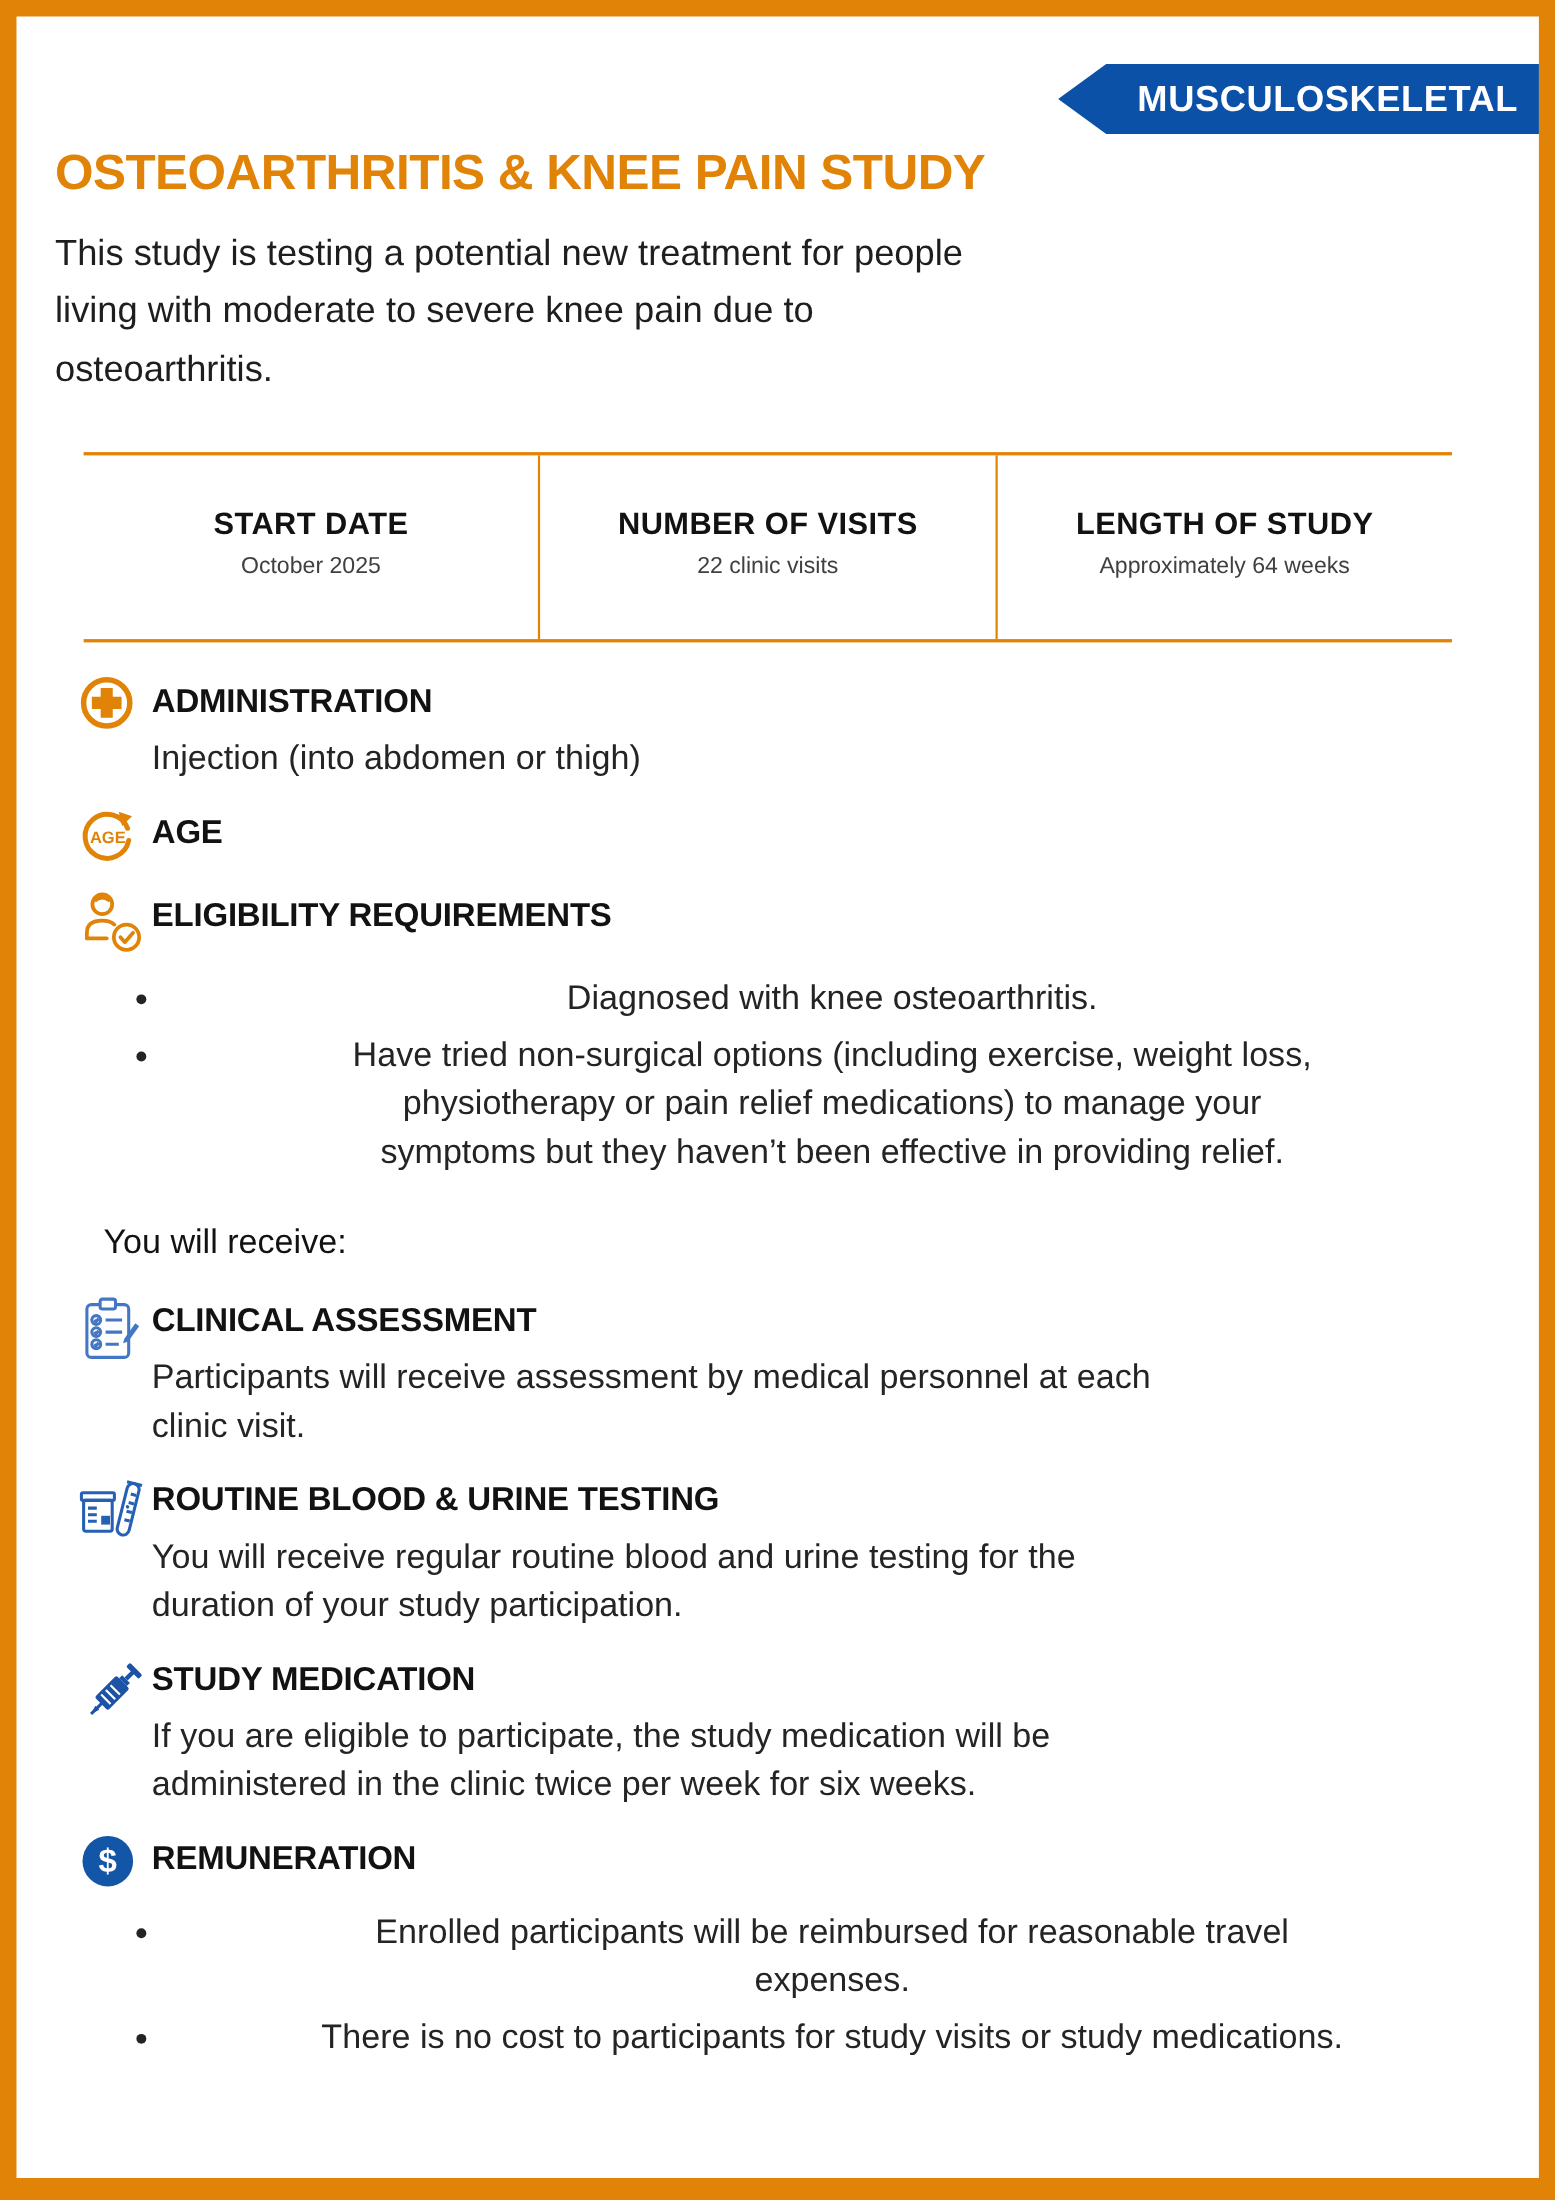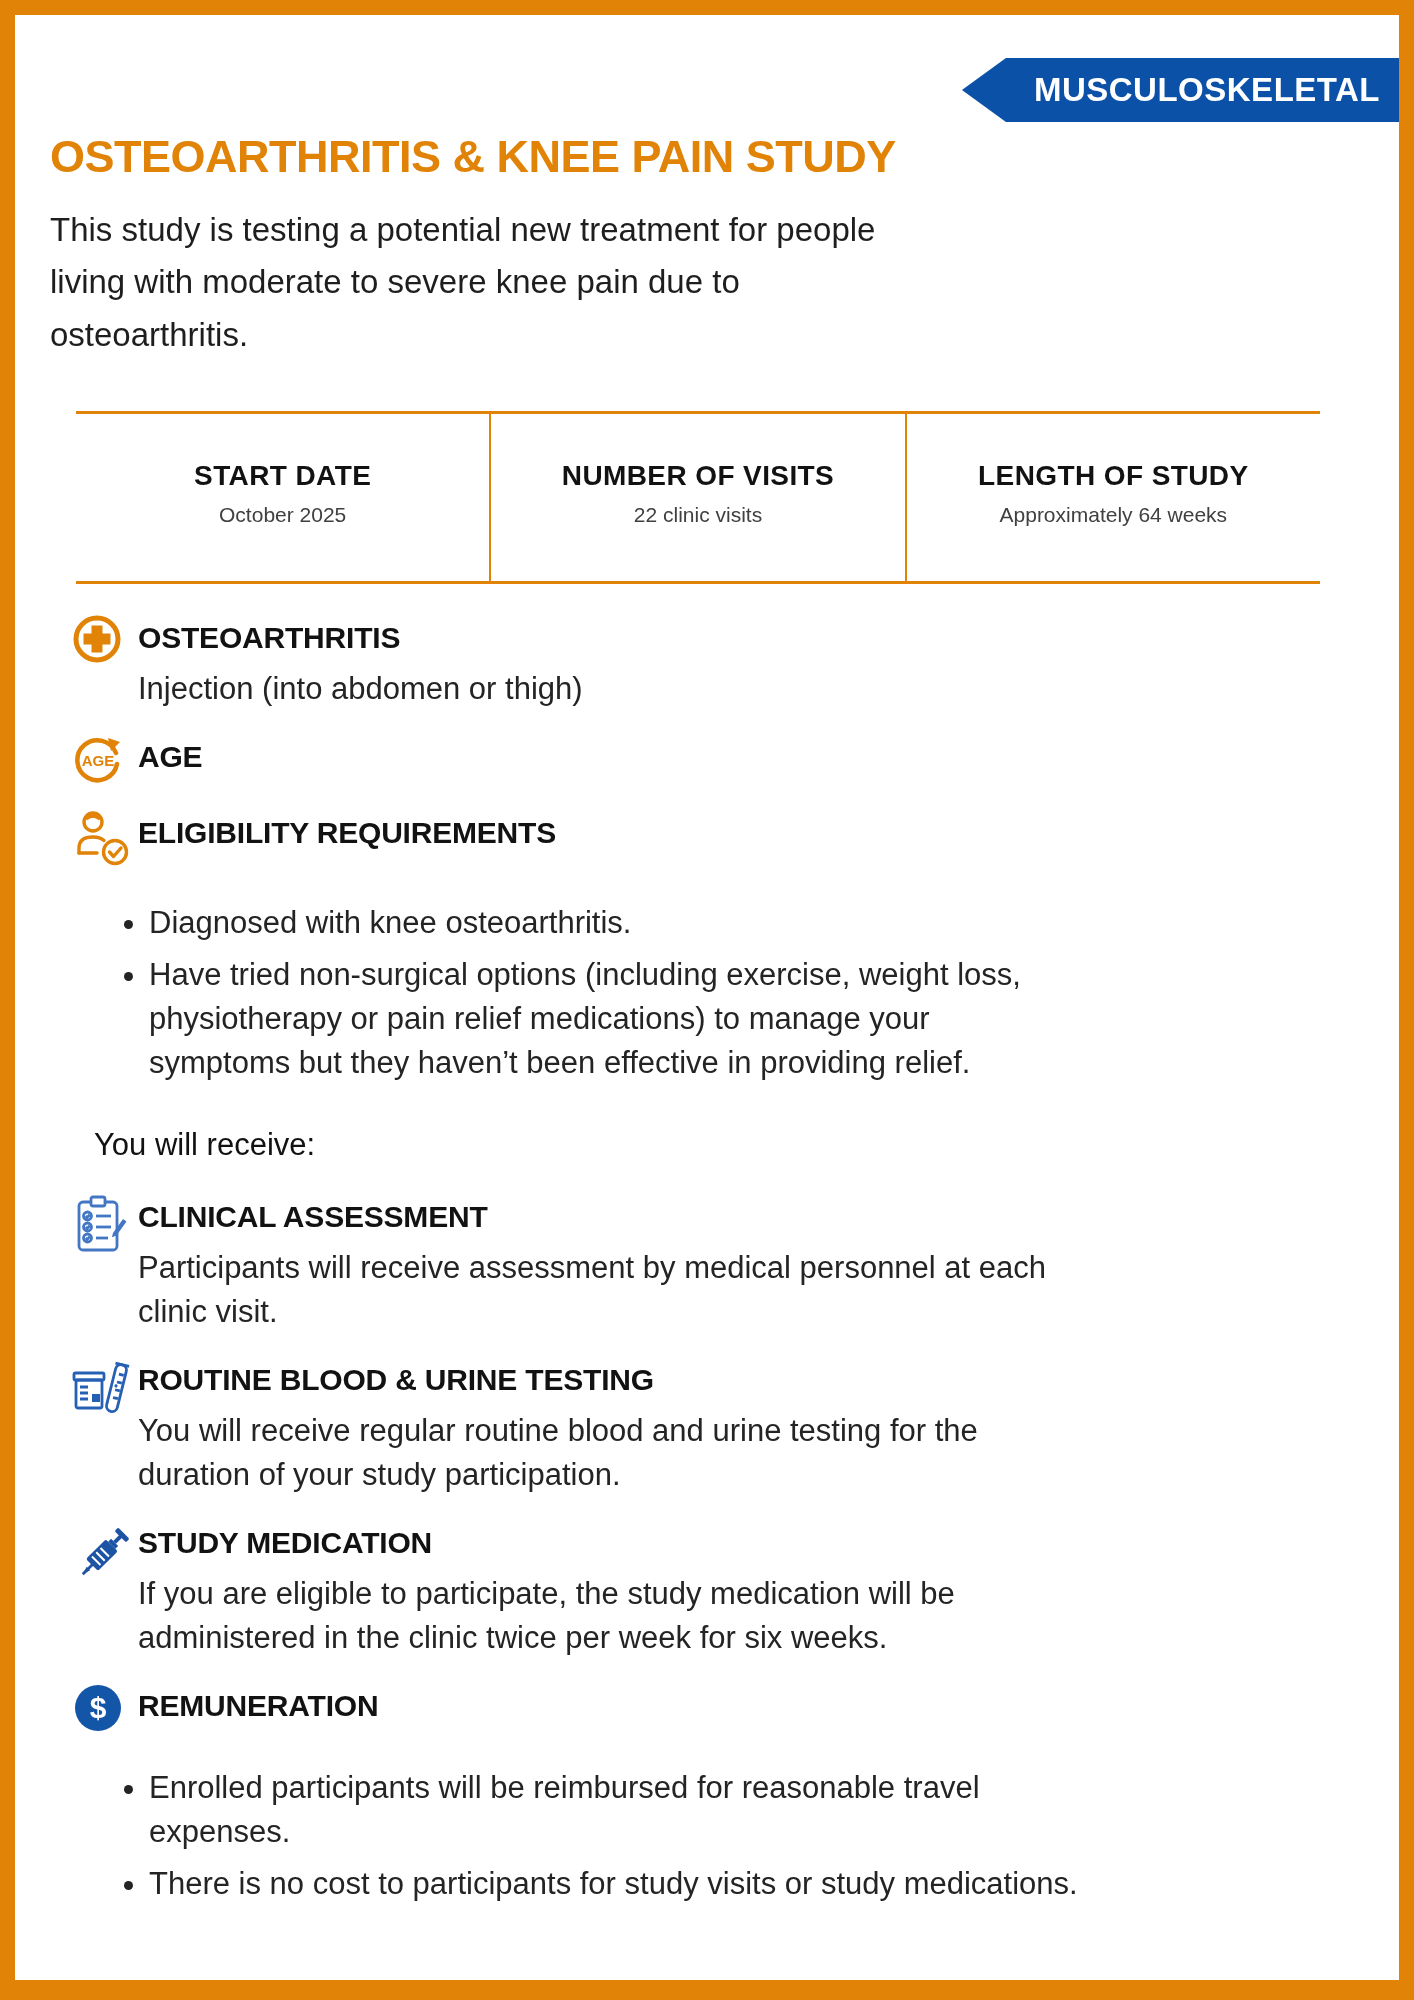--- a/index.html
+++ b/index.html
@@ -44,21 +44,21 @@
   
   .section{display:flex;margin:30px 0 0 22px;}
   .icon-box{flex:0 0 66px;width:66px;padding-top:0;}
   .sec-body{flex:1;min-width:0;}
   .sec-body h2{
     margin:7px 0 0;font-size:30px;font-weight:800;color:#121212;letter-spacing:-.2px;
   }
   .sec-text{
     margin:12px 0 0;font-size:31px;line-height:1.42;white-space:pre-line;color:#242424;
   }
-  ul.bullets{margin:32px 0 0;padding-left:99px;}
+  ul.bullets{margin:16px 0 0;padding-left:99px;text-align:center;}
   ul.bullets li{
     font-size:31px;line-height:1.42;white-space:pre-line;color:#242424;margin-bottom:8px;
   }
   .gte{display:inline-block;border-bottom:3px solid #1e1e1e;line-height:.95;margin-right:9px;}
   h3.receive{margin:42px 0 0 44px;font-size:31px;font-weight:400;color:#121212;}
   .tight{margin-top:22px;}
   svg{display:block;}
 </style>
 </head>
 <body>
@@ -91,21 +91,21 @@
     </div>
 
     <div class="section">
       <div class="icon-box">
         <svg width="50" height="50" viewBox="0 0 50 50">
           <circle cx="25" cy="25" r="21" fill="none" stroke="#E08307" stroke-width="5"></circle>
           <path d="M19.5 11.5h11v8h8v11h-8v8h-11v-8h-8v-11h8z" fill="#E08307"></path>
         </svg>
       </div>
       <div class="sec-body">
-        <h2>OSTEOARTHRITIS</h2>
+        <h2>ADMINISTRATION</h2>
         <p class="sec-text">Injection (into abdomen or thigh)</p>
       </div>
     </div>
 
     <div class="section tight">
       <div class="icon-box">
         <svg width="54" height="54" viewBox="0 0 54 54">
           <path d="M44 20 A20 20 0 1 0 45 31" fill="none" stroke="#E08307" stroke-width="4.5" stroke-linecap="round"></path>
           <path d="M36 5 l12 4 -9 9 z" fill="#E08307"></path>
           <text x="26" y="33" text-anchor="middle" font-family="Liberation Sans, sans-serif" font-size="15" font-weight="bold" fill="#E08307">AGE</text>

